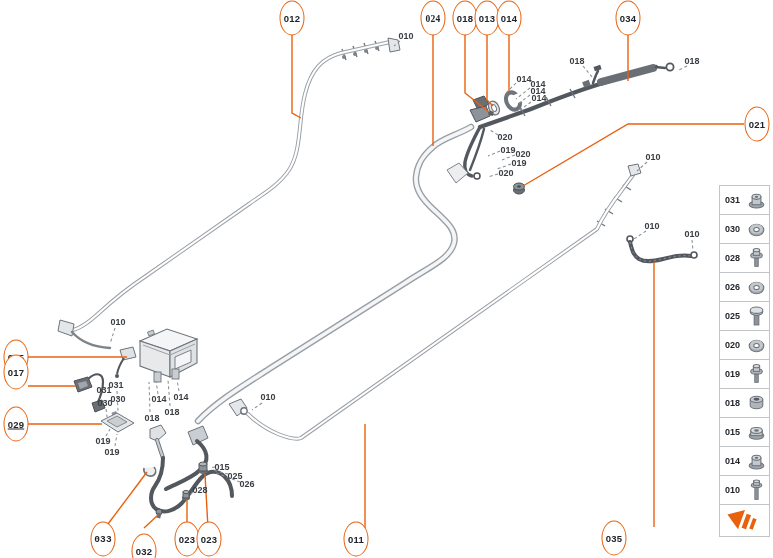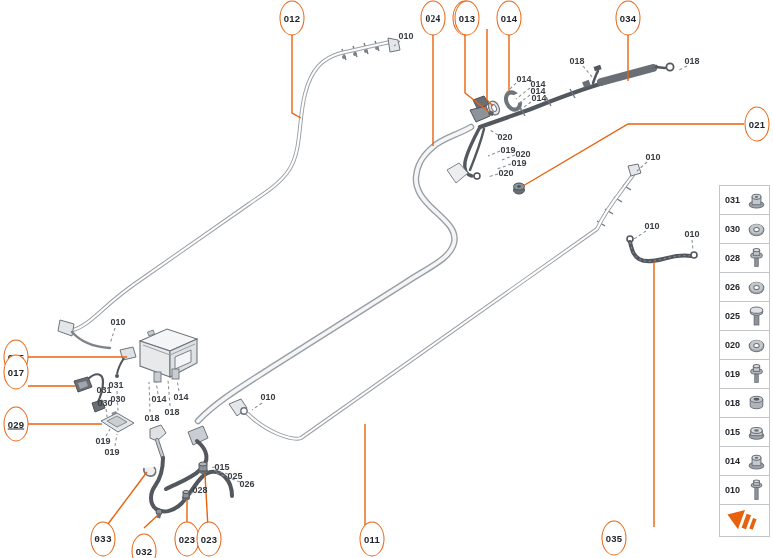--- a/index.html
+++ b/index.html
@@ -319,32 +319,32 @@
             <polygon points="2,15 18,4 18,26"></polygon>
             <polygon points="21,7 26,7 26,23 21,23"></polygon>
             <polygon points="29,9 33,9 33,21 29,21"></polygon>
           </g>
         </svg>
       </div>
     </div>
 <div class="callout" style="left: 292px; top: 18px; border: 1.6px solid rgb(232, 98, 14);">012</div>
     <div class="callout" style="left: 433px; top: 18px; border: 1.6px solid rgb(232, 98, 14); font-family: Liberation Serif, serif;">024</div>
     <div class="callout" style="left: 465px; top: 18px; border: 1.6px solid rgb(232, 98, 14);">018</div>
-    <div class="callout" style="left: 467px; top: 18px; border: 1.6px solid rgb(232, 98, 14);">013</div>
+    <div class="callout" style="left: 487px; top: 18px; border: 1.6px solid rgb(232, 98, 14);">013</div>
     <div class="callout" style="left: 509px; top: 18px; border: 1.6px solid rgb(232, 98, 14);">014</div>
     <div class="callout" style="left: 628px; top: 18px; border: 1.6px solid rgb(232, 98, 14);">034</div>
     <div class="callout" style="left: 757px; top: 124px; border: 1.6px solid rgb(232, 98, 14);">021</div>
     <div class="callout" style="left: 16px; top: 357px; border: 1.6px solid rgb(232, 98, 14);">035</div>
     <div class="callout" style="left: 16px; top: 372px; border: 1.6px solid rgb(232, 98, 14);">017</div>
     <div class="callout" style="left: 16px; top: 424px; border: 1.6px solid rgb(232, 98, 14); text-decoration: underline;">029</div>
     <div class="callout" style="left: 103px; top: 539px; border: 1.6px solid rgb(232, 98, 14); font-family: Liberation Mono, monospace;">033</div>
     <div class="callout" style="left: 144px; top: 539px; border: 1.6px solid rgb(232, 98, 14); margin-top: 12px;">032</div>
     <div class="callout" style="left: 187px; top: 539px; border: 1.6px solid rgb(232, 98, 14);">023</div>
     <div class="callout" style="left: 209px; top: 539px; border: 1.6px solid rgb(232, 98, 14);">023</div>
-    <div class="callout" style="left: 372px; top: 539px; border: 1.6px solid rgb(232, 98, 14);">011</div>
+    <div class="callout" style="left: 356px; top: 539px; border: 1.6px solid rgb(232, 98, 14);">011</div>
     <div class="callout" style="left: 614px; top: 538px; border: 1.6px solid rgb(232, 98, 14);">035</div>
     <div class="plabel" style="left: 406px; top: 36px;">010</div>
     <div class="plabel" style="left: 577px; top: 61px;">018</div>
     <div class="plabel" style="left: 692px; top: 61px;">018</div>
     <div class="plabel" style="left: 524px; top: 79px;">014</div>
     <div class="plabel" style="left: 538px; top: 84px;">014</div>
     <div class="plabel" style="left: 538px; top: 91px;">014</div>
     <div class="plabel" style="left: 539px; top: 98px;">014</div>
     <div class="plabel" style="left: 505px; top: 137px;">020</div>
     <div class="plabel" style="left: 508px; top: 150px;">019</div>

